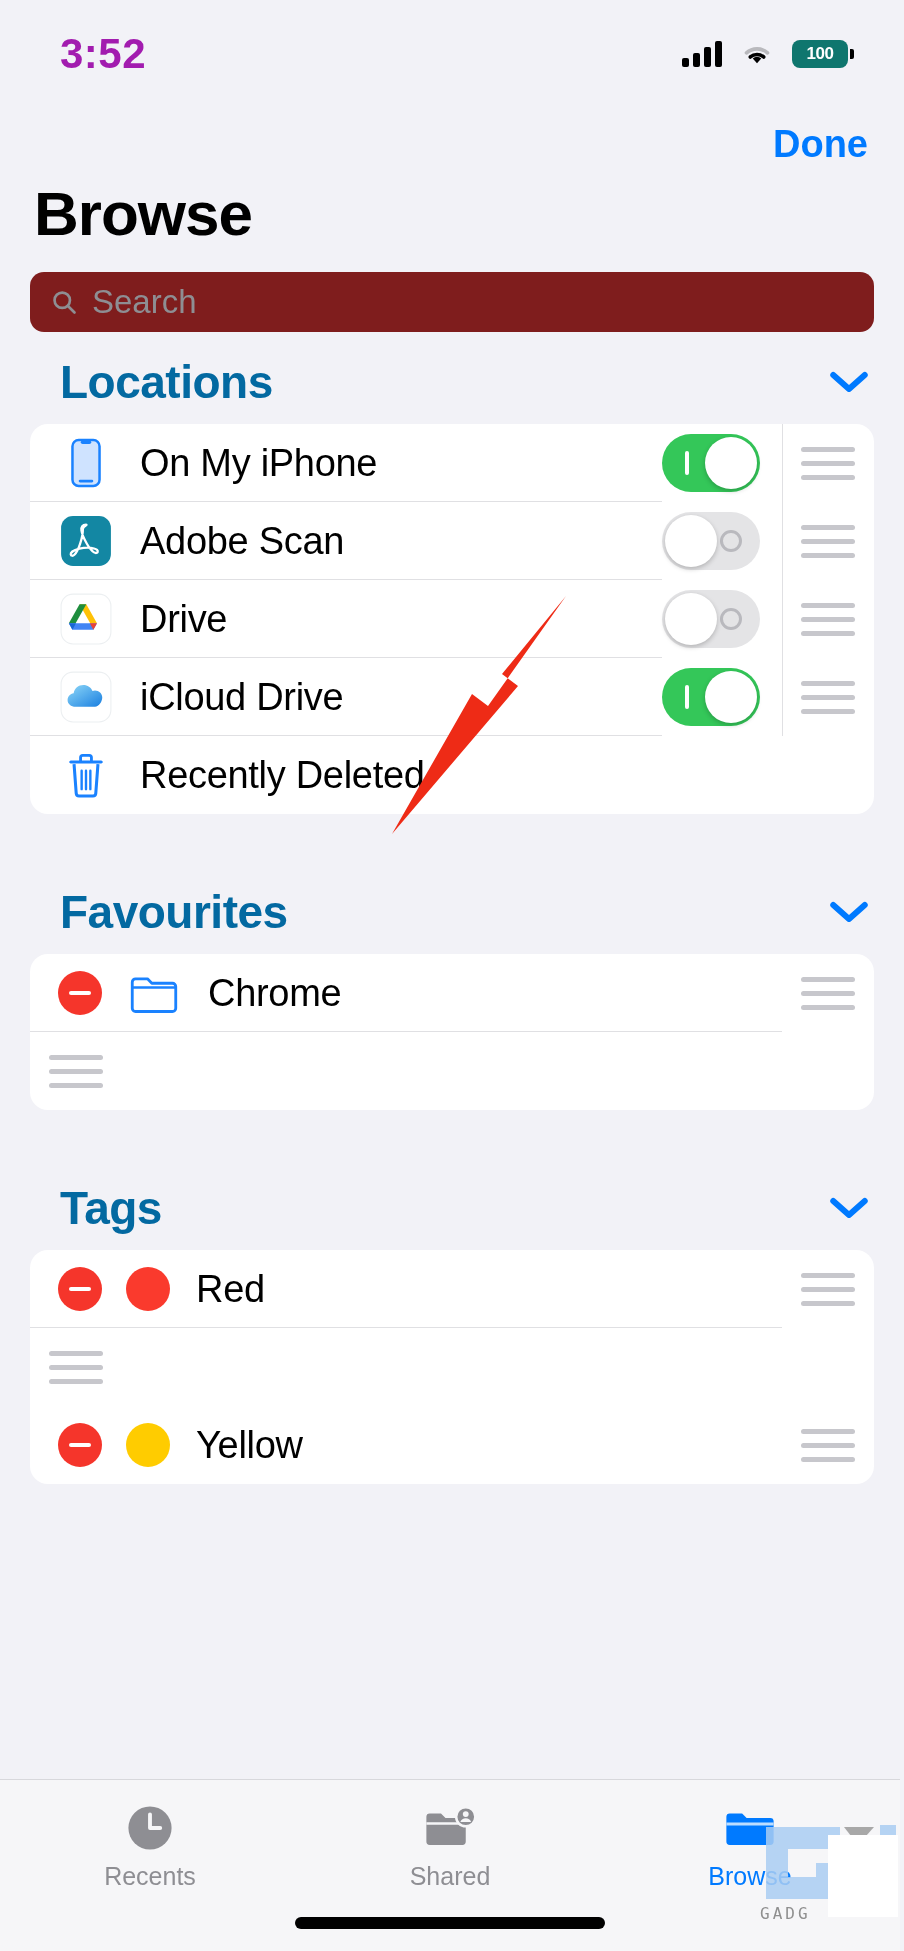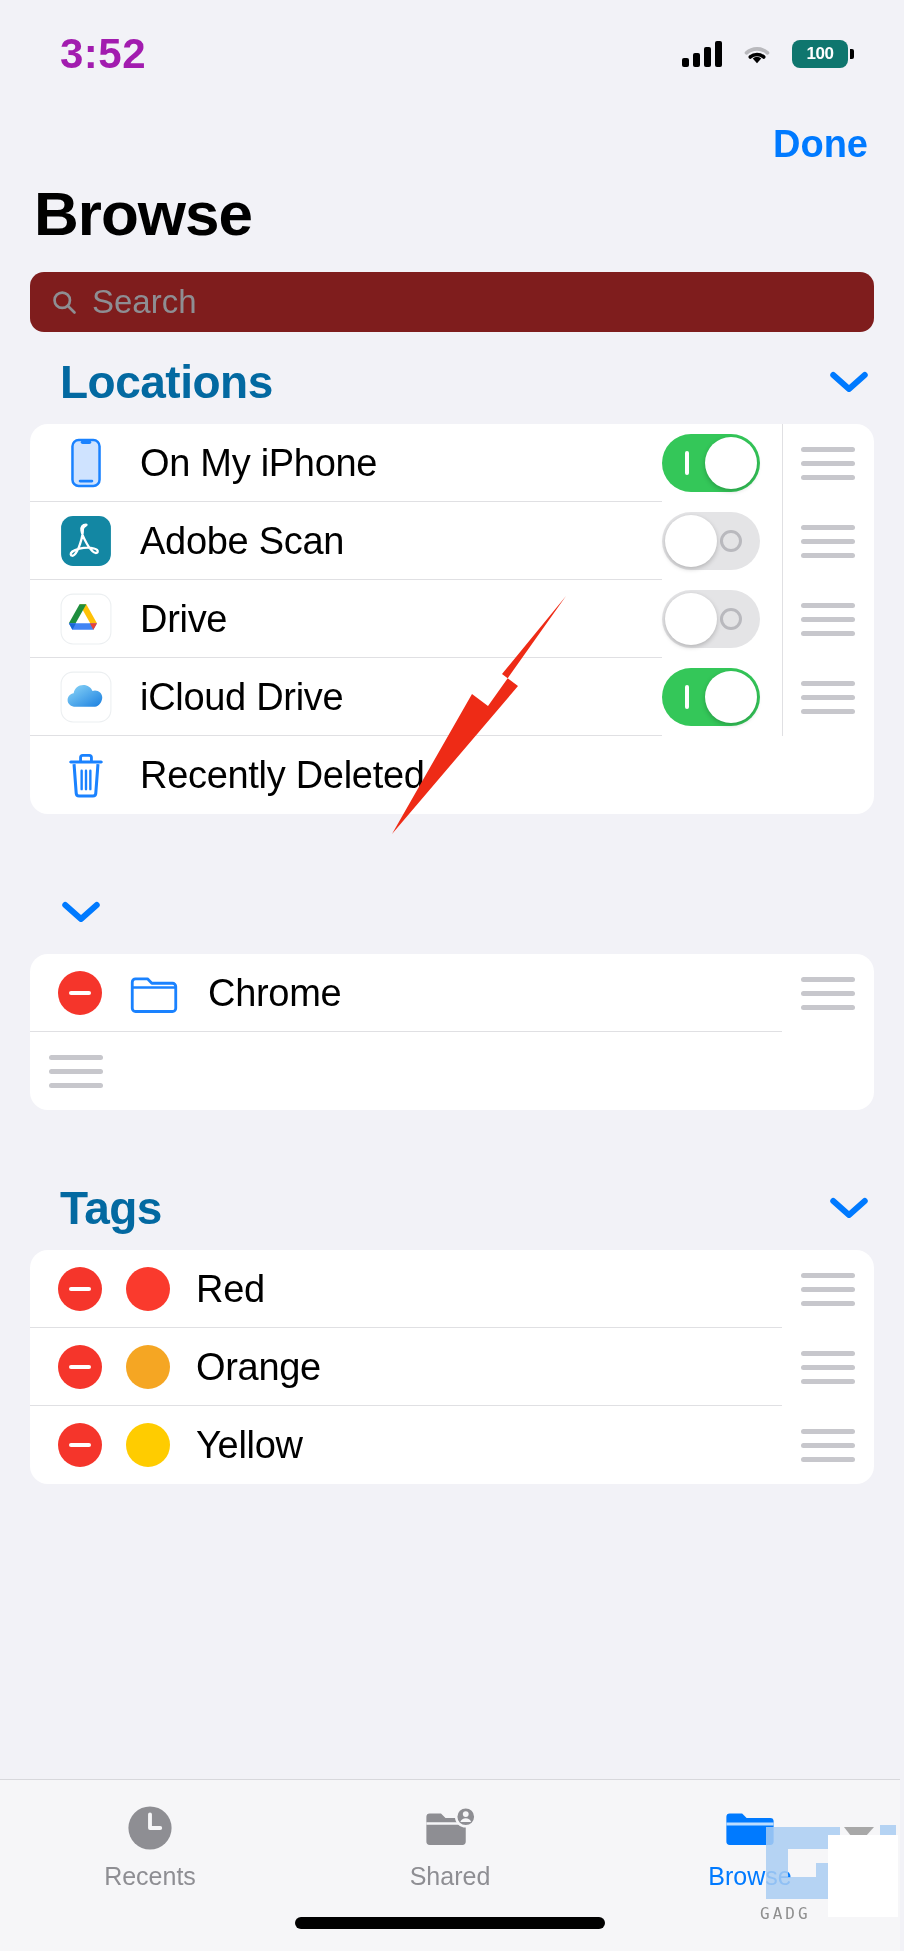--- a/index.html
+++ b/index.html
@@ -371,20 +371,21 @@
           </div>
           <div class="row-label">Recently Deleted</div>
         </div>
       </div>
 
     </div>
 
     <div class="section-gap"></div>
 
     <div class="section-header">
+      <div class="stitle">Favourites</div>
       <svg class="chev" viewBox="0 0 24 14">
         <polyline points="3,3 12,11 21,3" fill="none" stroke="#007aff" stroke-width="3.4" stroke-linecap="round" stroke-linejoin="round"></polyline>
       </svg>
     </div>
 
     <div class="card">
 
       <div class="row">
         <div class="row-main">
           <div class="minus-badge">
@@ -443,28 +444,20 @@
         <div class="handle-cell">
           <div class="handle">
               <i></i>
               <i></i>
               <i></i>
             </div>
         </div>
       </div>
 
       <div class="row">
-        <div class="row-main">
-          <div class="minus-badge">
-              <span></span>
-            </div>
-          <div class="tag-dot" style="background:#f5a623"></div>
-          <div class="row-label">Orange</div>
-          <div class="row-sep"></div>
-        </div>
         <div class="handle-cell">
           <div class="handle">
               <i></i>
               <i></i>
               <i></i>
             </div>
         </div>
       </div>
 
       <div class="row">

